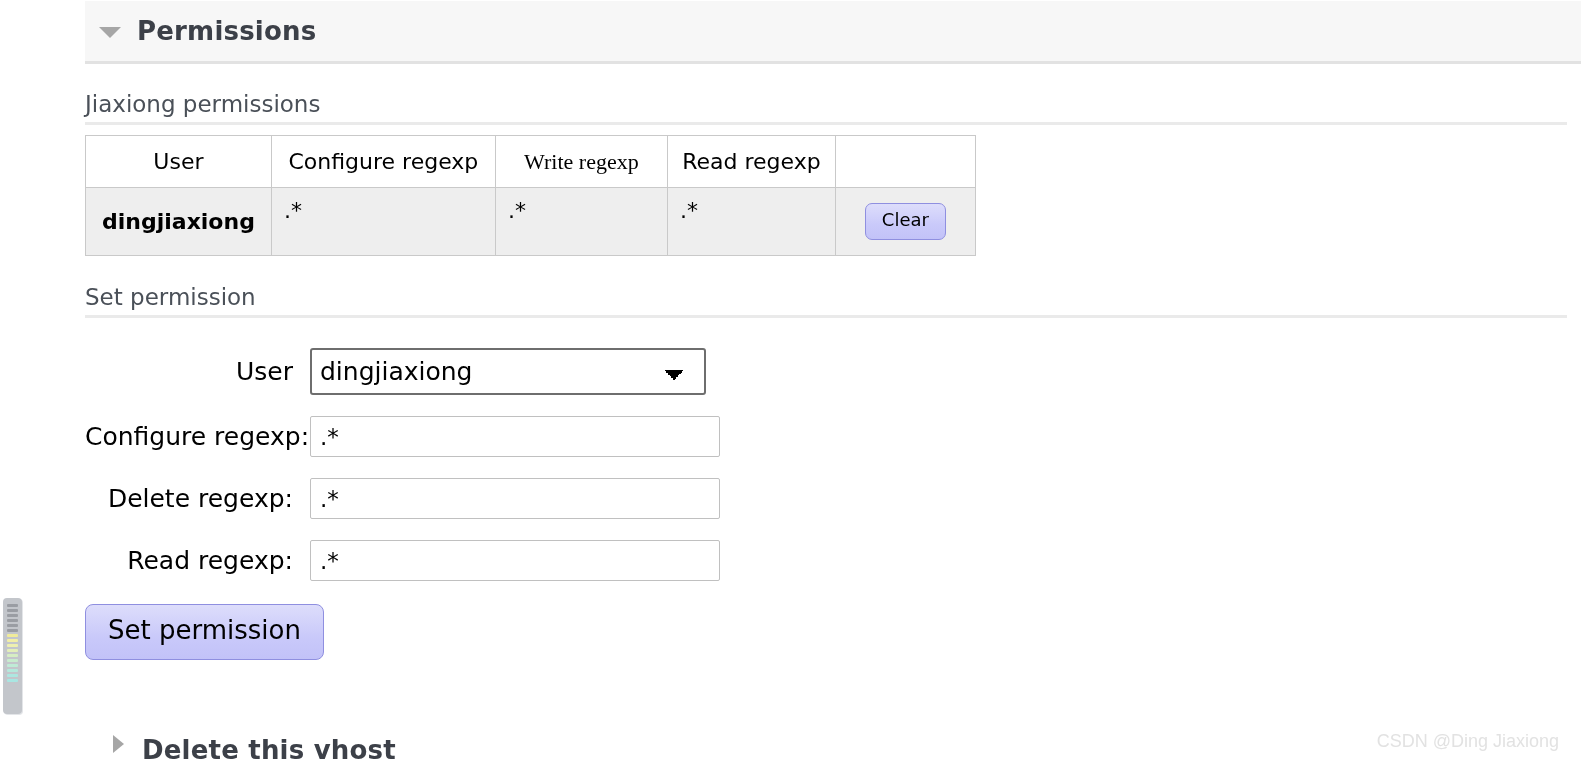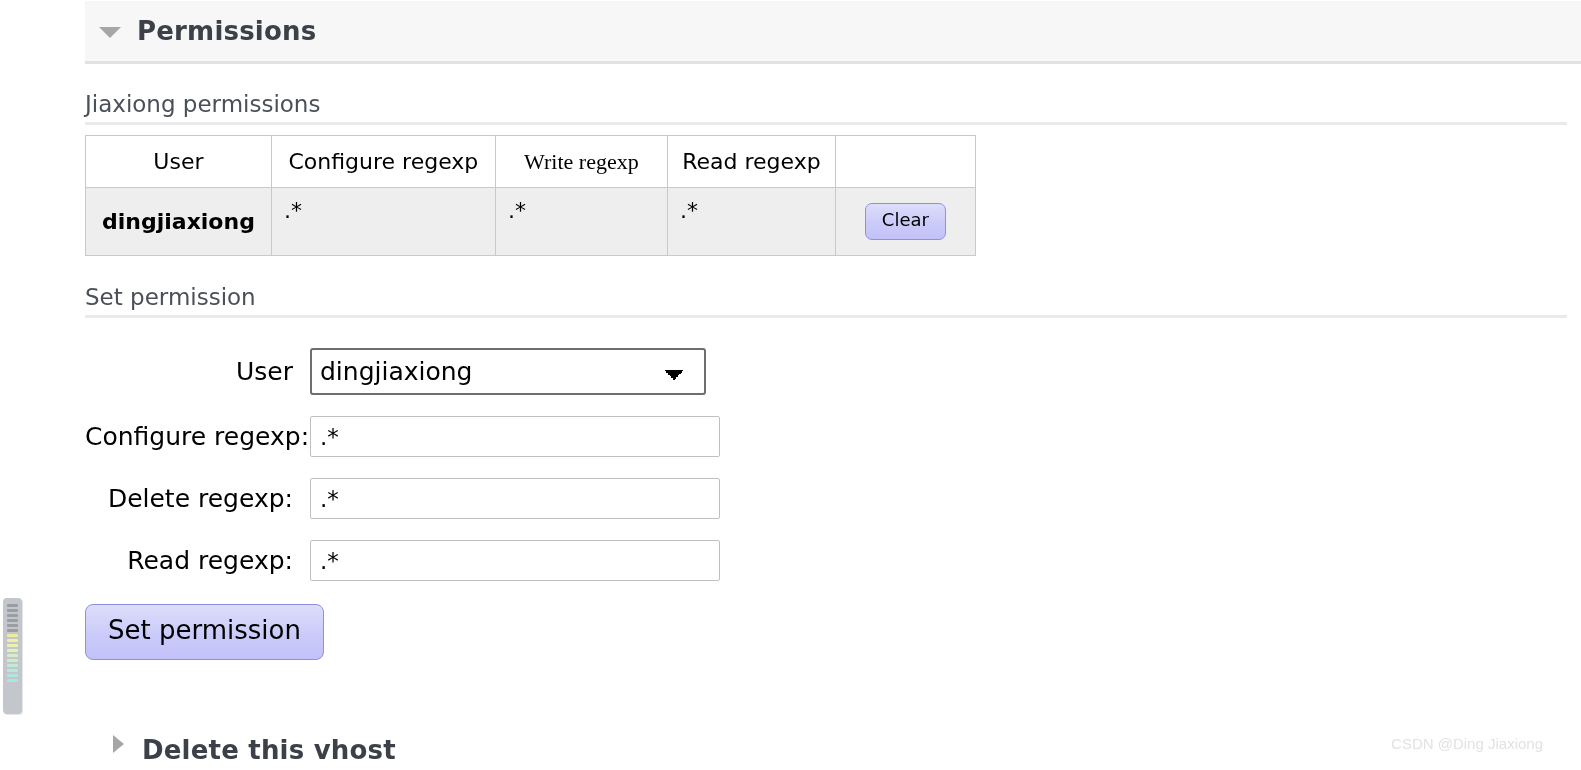--- a/index.html
+++ b/index.html
@@ -234,23 +234,23 @@
     display: flex;
     align-items: flex-start;
     cursor: pointer;
     padding-left: 28px;
   }
   .bottom-section .section-title { font-size: 26px; }
 
   
   .watermark {
     position: absolute;
-    right: 38px;
+    right: 22px;
     bottom: 18px;
-    font-size: 15px;
+    font-size: 18px;
     color: #e2e2e2;
     font-family: "Liberation Sans", sans-serif;
     white-space: nowrap;
     user-select: none;
   }
 </style>
 </head>
 <body>
 
 <div class="page">

